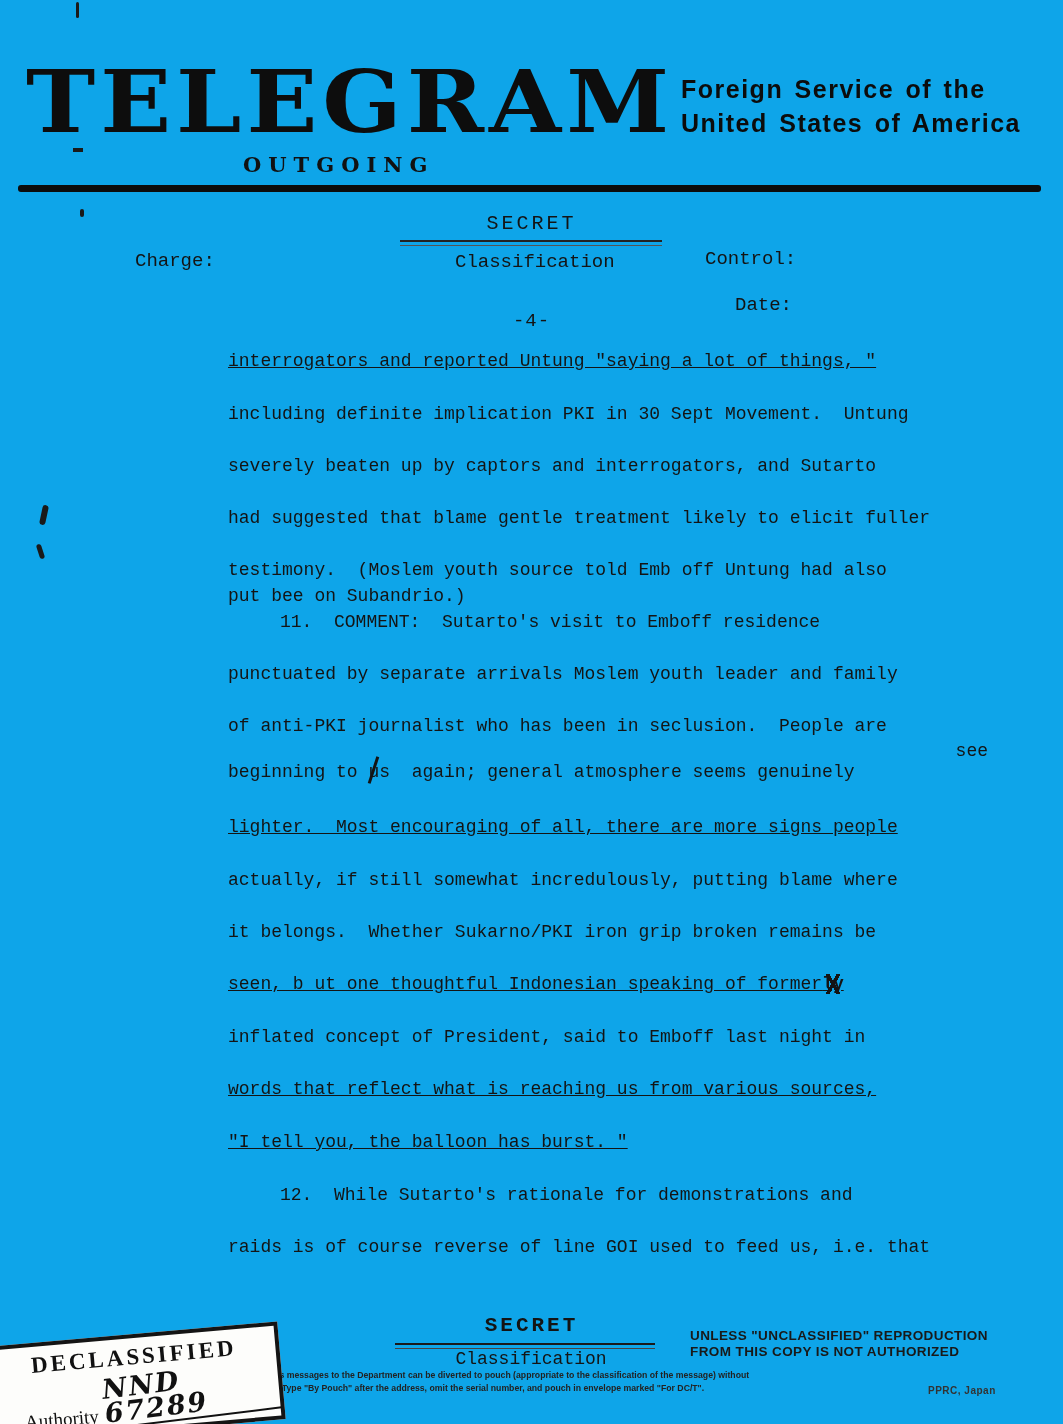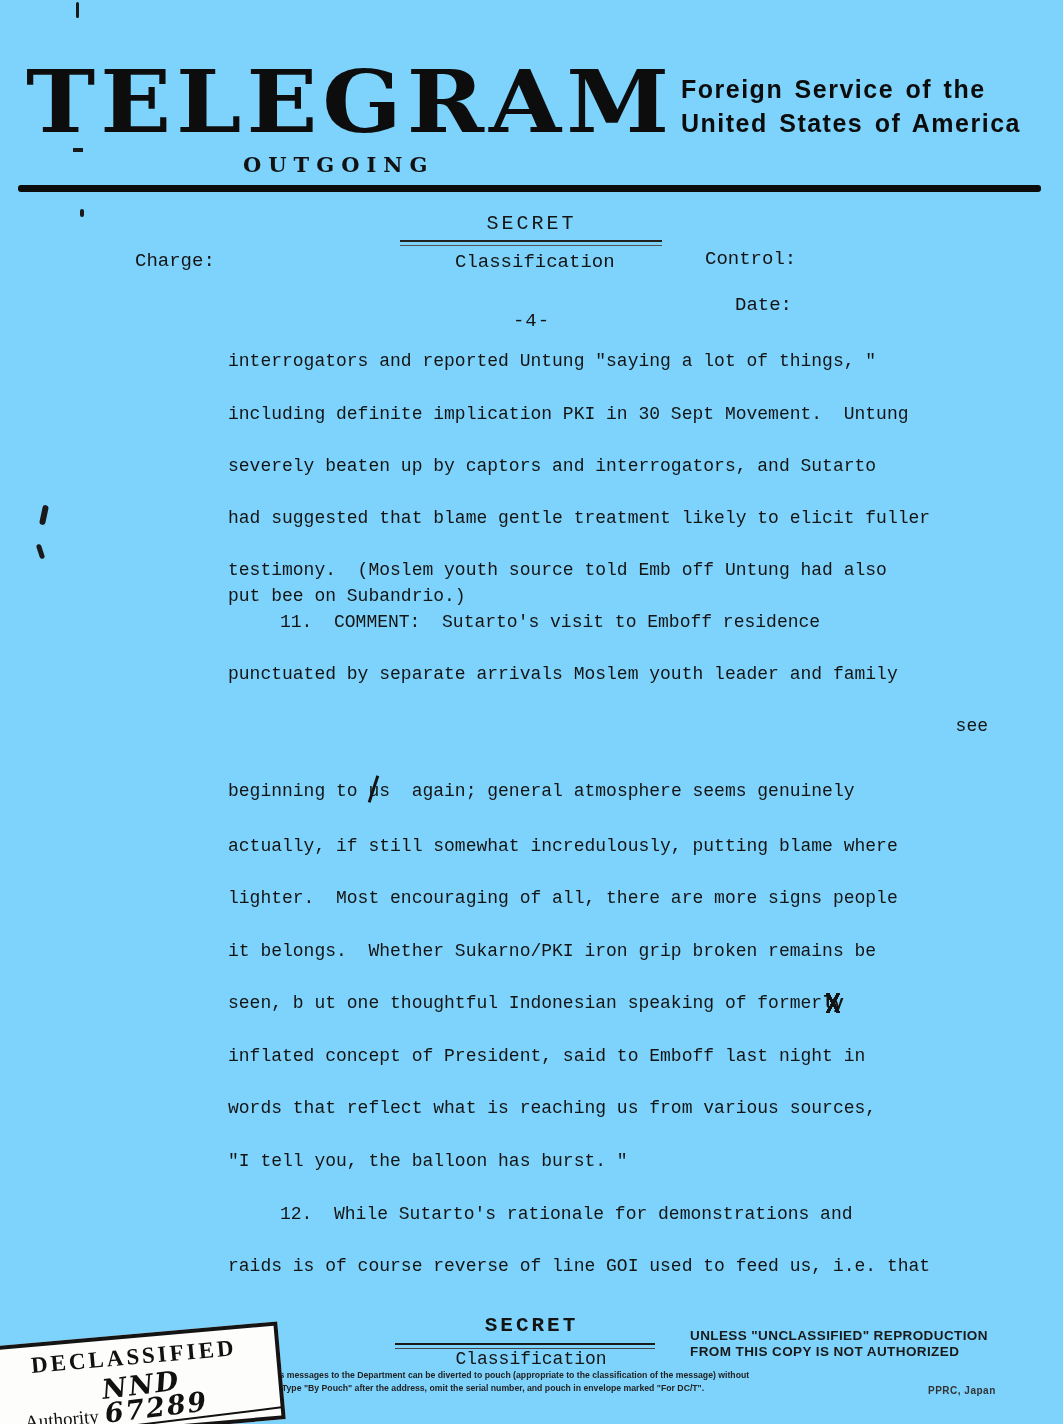--- a/index.html
+++ b/index.html
@@ -1,19 +1,19 @@
 <!DOCTYPE html>
 <html><head>
 <meta charset="utf-8">
 <style>
   html,body{margin:0;padding:0;background:#777;}
   .page{
     position:relative;
     width:1063px;height:1424px;
-    background:#7dd3fc;
+    background:#0ea5e9;
     overflow:hidden;
     font-family:"Liberation Mono", monospace;
     color:#141414;
     margin:0 auto;
   }
   
   .logo{
     position:absolute;left:26px;top:58px;
     font-family:"DejaVu Serif", serif;
     font-weight:bold;font-size:93px;line-height:95px;
@@ -45,22 +45,22 @@
   .control{position:absolute;left:705px;top:248px;font-size:19px;}
   .date{position:absolute;left:735px;top:294px;font-size:19px;}
   .pagenum{position:absolute;left:0;top:310px;width:1063px;text-align:center;font-size:19px;letter-spacing:1px;}
   
   .doc-body{
     position:absolute;left:228px;top:350px;width:760px;
     font-size:18px;line-height:23px;
   }
   .line{height:52px;white-space:pre;}
   .line.ind{padding-left:52px;}
-  .line.h53{height:53px;}
-  .line.h55{height:55px;margin-top:44px;}
+  .line.h53{height:53px;text-decoration:underline;}
+  .line.h55{height:55px;}
   .line.sgl{height:26px;}
   .line.h25{height:25px;}
   .line.h21{height:21px;padding-left:137px;text-align:right;}
   .slashed{position:relative;display:inline-block;}
   .slashed::after{
     content:"";position:absolute;left:4px;top:-5px;width:2.5px;height:28px;
     background:#141414;transform:rotate(18deg);
   }
   .overstruck{
     font-weight:bold;
@@ -151,24 +151,25 @@
 
   <div class="doc-body">
     <div class="line h53">interrogators and reported Untung "saying a lot of things, "</div>
     <div class="line">including definite implication PKI in 30 Sept Movement.  Untung</div>
     <div class="line">severely beaten up by captors and interrogators, and Sutarto</div>
     <div class="line">had suggested that blame gentle treatment likely to elicit fuller</div>
     <div class="line sgl">testimony.  (Moslem youth source told Emb off Untung had also</div>
     <div class="line sgl">put bee on Subandrio.)</div>
     <div class="line ind">11.  COMMENT:  Sutarto's visit to Emboff residence</div>
     <div class="line">punctuated by separate arrivals Moslem youth leader and family</div>
+    <div class="line h25">of anti-PKI journalist who has been in seclusion.  People are</div>
     <div class="line h21">see</div>
     <div class="line h55"><span>beginning to </span><span class="slashed">us</span><span>  again; general atmosphere seems genuinely</span></div>
+    <div class="line h53">lighter.  Most encouraging of all, there are more signs people</div>
     <div class="line">actually, if still somewhat incredulously, putting blame where</div>
-    <div class="line h53">lighter.  Most encouraging of all, there are more signs people</div>
     <div class="line">it belongs.  Whether Sukarno/PKI iron grip broken remains be</div>
     <div class="line h53"><span>seen, b ut one thoughtful Indonesian speaking of former</span><span class="overstruck">ly</span></div>
     <div class="line">inflated concept of President, said to Emboff last night in</div>
     <div class="line h53">words that reflect what is reaching us from various sources,</div>
     <div class="line h53">"I tell you, the balloon has burst. "</div>
     <div class="line ind">12.  While Sutarto's rationale for demonstrations and</div>
     <div class="line">raids is of course reverse of line GOI used to feed us, i.e. that</div>
   </div>
 
   <div class="f-secret">SECRET</div>

